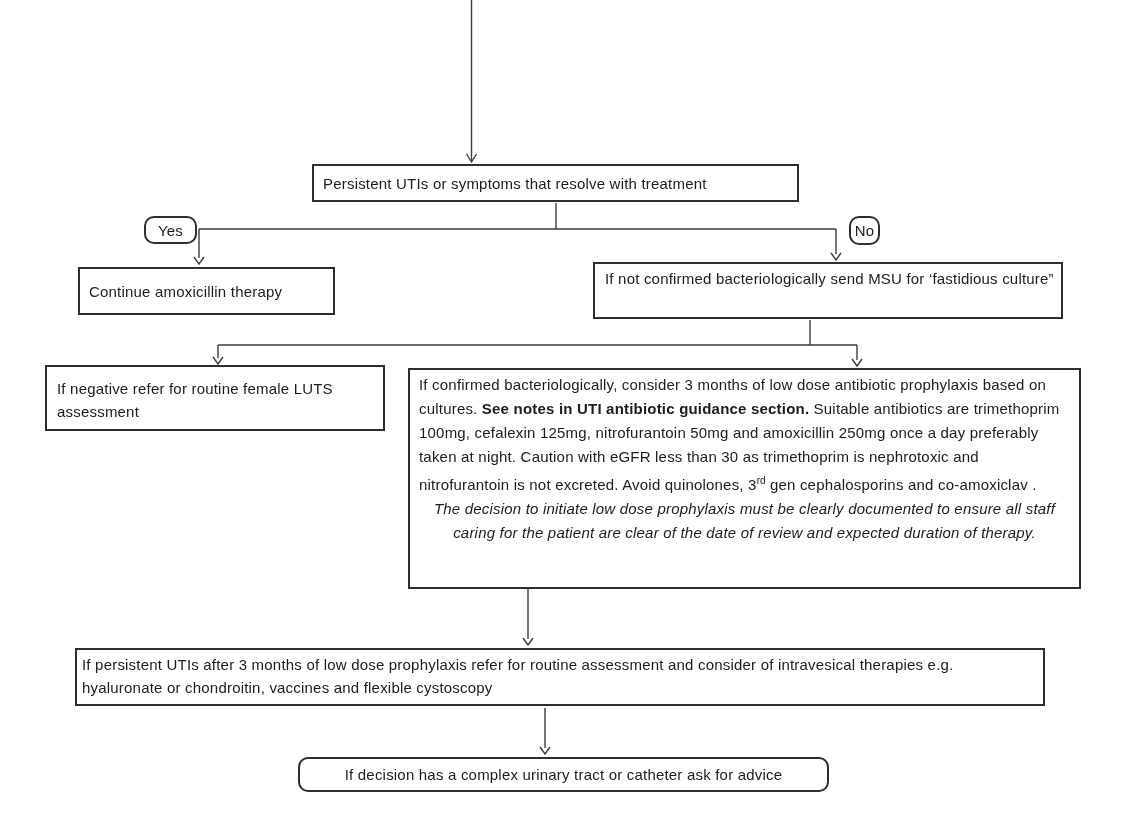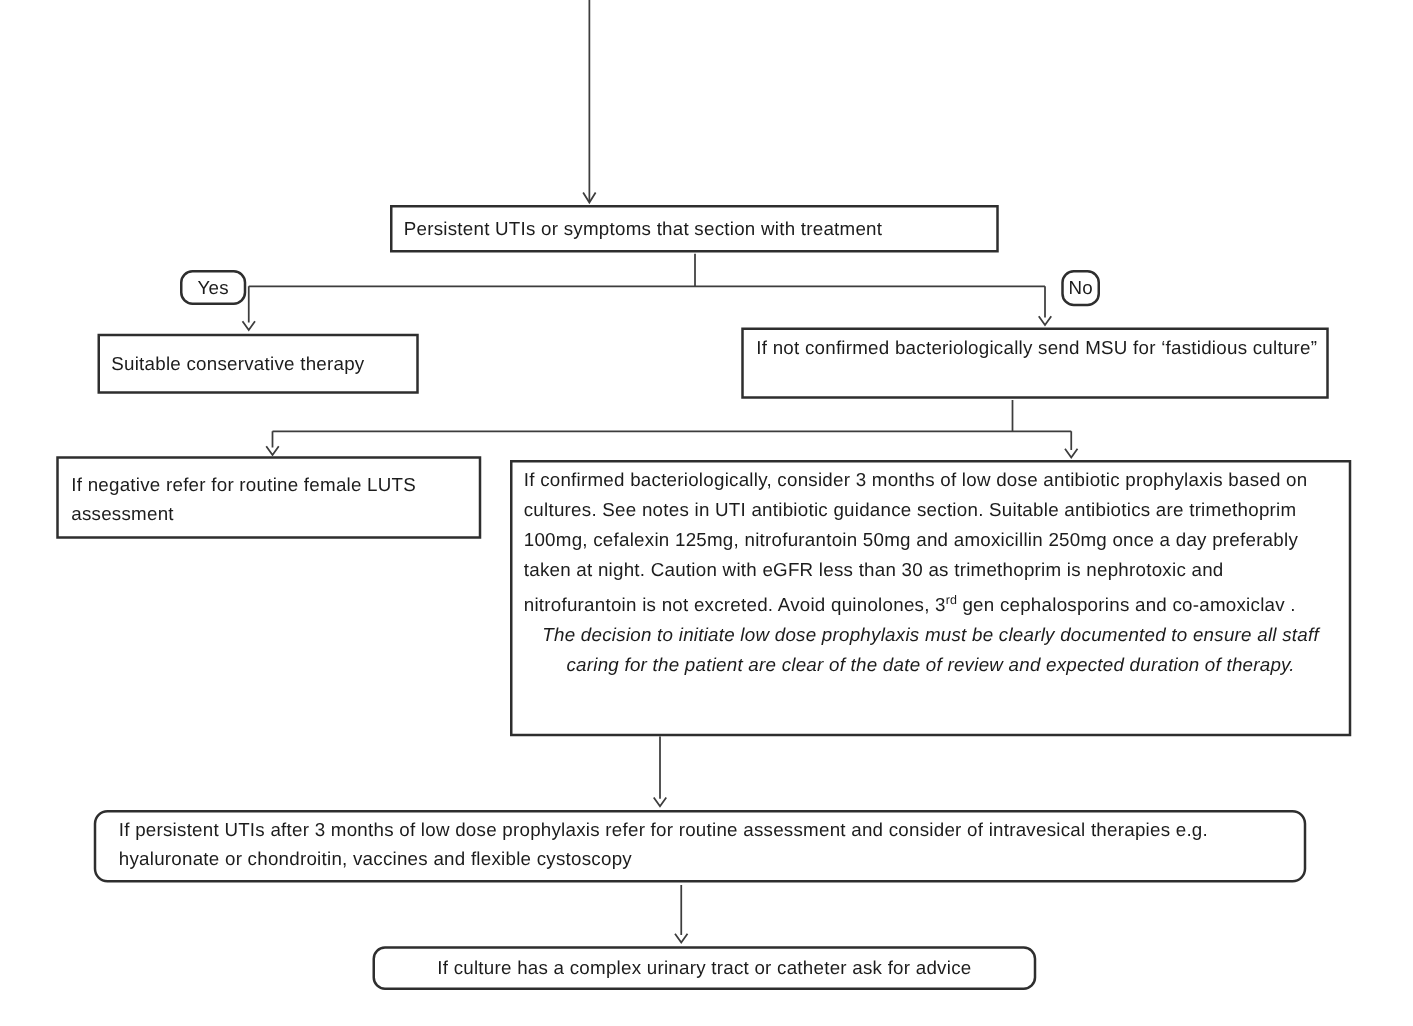--- a/index.html
+++ b/index.html
@@ -41,21 +41,21 @@
     align-items: flex-start;
   }
   .box .txt {
     display: block;
   }
   .pad9  { padding-left: 9px;  padding-right: 6px; }
   .pad10 { padding-left: 10px; padding-right: 6px; }
   .center-text { justify-content: center; text-align: center; border-radius: 10px; }
   .lh23 { line-height: 23px; padding-top: 3px; }
   .lh24 { line-height: 24px; }
-  .b { font-weight: normal; }
+  .b { font-weight: bold; }
   .i { font-style: italic; text-align: center; }
   sup { font-size: 10px; letter-spacing: 0; text-align: right; }
   #node-prophylaxis {
     padding: 3px 9px 0 9px;
     display: block;
   }
 </style>
 </head>
 <body>
 
@@ -91,49 +91,49 @@
       <polyline points="523,638 528,645 533,638"></polyline>
     </g>
 
     <g>
       <line x1="545" y1="708" x2="545" y2="748"></line>
       <polyline points="540,747 545,754 550,747"></polyline>
     </g>
   </svg>
 
   <div class="box pad9" style="left:312px; top:164px; width:487px; height:38px;">
-    <span class="txt">Persistent UTIs or symptoms that section with treatment</span>
+    <span class="txt">Persistent UTIs or symptoms that resolve with treatment</span>
   </div>
 
   <div class="box center-text" style="left:144px; top:216px; width:53px; height:28px;">
     <span class="txt">Yes</span>
   </div>
   <div class="box center-text" style="left:849px; top:216px; width:31px; height:29px;">
     <span class="txt">No</span>
   </div>
 
   <div class="box pad9" style="left:78px; top:267px; width:257px; height:48px;">
-    <span class="txt">Suitable conservative therapy</span>
+    <span class="txt">Continue amoxicillin therapy</span>
   </div>
   <div class="box topalign pad10 lh23" style="left:593px; top:262px; width:470px; height:57px;">
     <span class="txt">If not confirmed bacteriologically send MSU for ‘fastidious culture”</span>
   </div>
 
   <div class="box topalign pad10 lh23" style="left:45px; top:365px; width:340px; height:66px;align-items:center;">
     <span class="txt">If negative refer for routine female LUTS assessment</span>
   </div>
 
   <div class="box lh24" id="node-prophylaxis" style="left:408px; top:368px; width:673px; height:221px;">
     <div>
       <span>If confirmed bacteriologically, consider 3 months of low dose antibiotic prophylaxis based on cultures. </span><span class="b">See notes in UTI antibiotic guidance section.</span><span> Suitable antibiotics are trimethoprim 100mg, cefalexin 125mg, nitrofurantoin 50mg and amoxicillin 250mg once a day preferably taken at night. Caution with eGFR less than 30 as trimethoprim is nephrotoxic and nitrofurantoin is not excreted. Avoid quinolones, 3</span><sup>rd</sup><span> gen cephalosporins and co-amoxiclav .</span>
     </div>
     <div class="i">The decision to initiate low dose prophylaxis must be clearly documented to ensure all staff caring for the patient are clear of the date of review and expected duration of therapy.</div>
   </div>
 
-  <div class="box topalign lh23" style="left:75px; top:648px; width:970px; height:58px; padding-left:18px; padding-right:8px;border-radius:11px;">
+  <div class="box topalign lh23" style="left:75px; top:648px; width:970px; height:58px; padding-left:5px; padding-right:8px;">
     <span class="txt">If persistent UTIs after 3 months of low dose prophylaxis refer for routine assessment and consider of intravesical therapies e.g. hyaluronate or chondroitin, vaccines and flexible cystoscopy</span>
   </div>
 
   <div class="box center-text" style="left:298px; top:757px; width:531px; height:35px;">
-    <span class="txt">If culture has a complex urinary tract or catheter ask for advice</span>
+    <span class="txt">If decision has a complex urinary tract or catheter ask for advice</span>
   </div>
 
 </div>
 
 </body></html>

